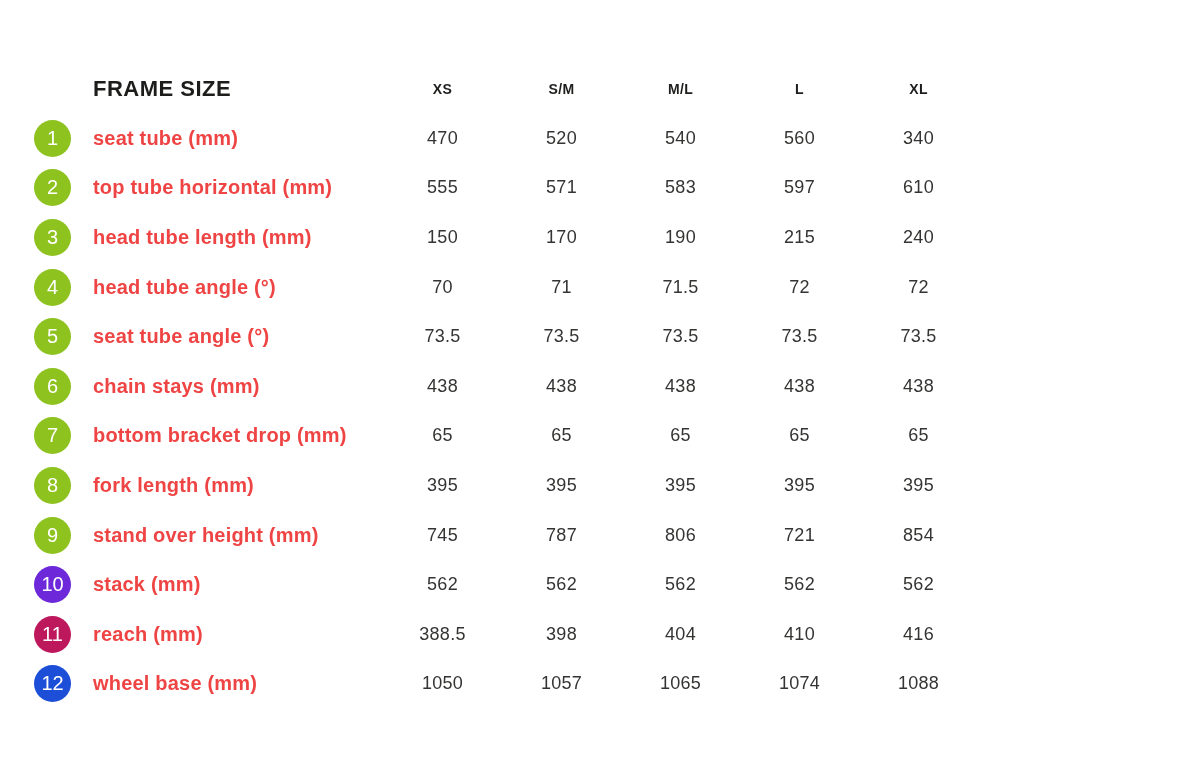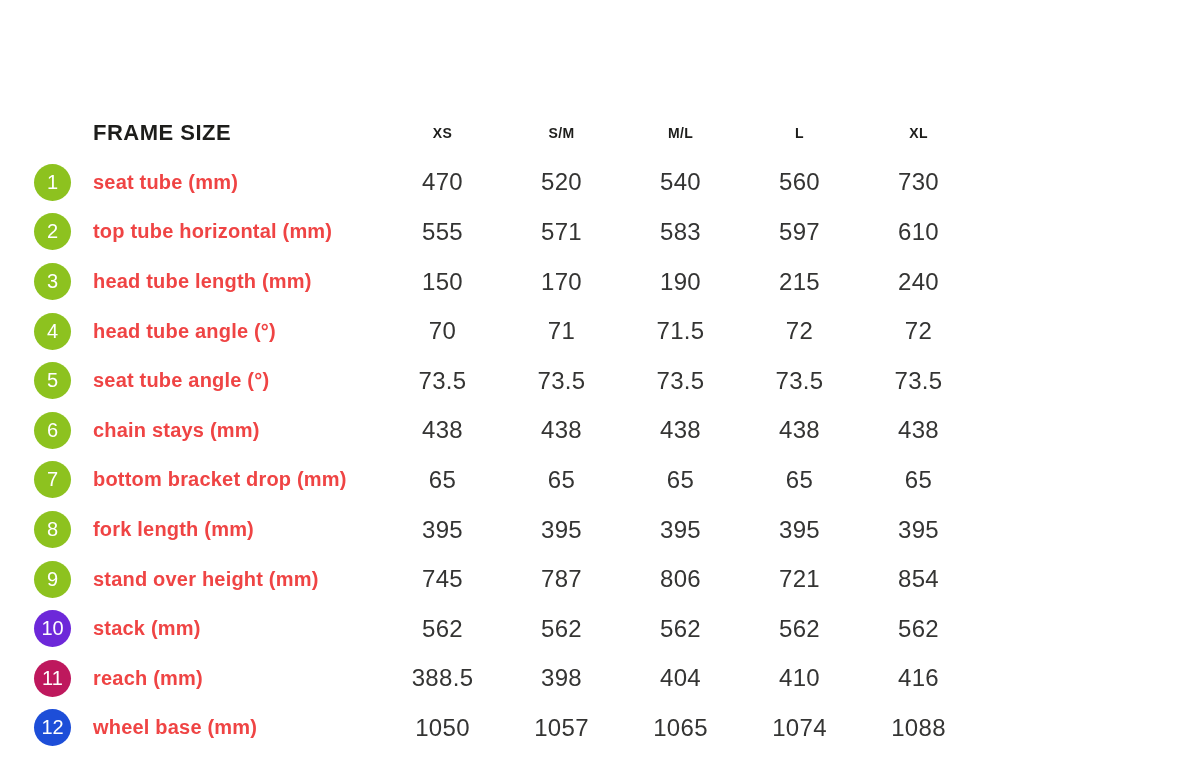--- a/index.html
+++ b/index.html
@@ -6,21 +6,20 @@
   html, body {
     width: 1182px;
     height: 770px;
     background: #ffffff;
     font-family: "Liberation Sans", sans-serif;
     overflow: hidden;
   }
   .geometry-table {
     padding-top: 64px;
     padding-left: 34px;
-    margin-top: 44px;
   }
   .row {
     display: grid;
     grid-template-columns: 59px 290px 119px 119px 119px 119px 119px;
     align-items: center;
     height: 49.6px;
   }
   .header-row .frame-size-label {
     font-size: 22px;
     font-weight: 700;
@@ -45,21 +44,21 @@
     font-size: 20px;
     font-weight: 400;
   }
   .row-label {
     font-size: 20px;
     font-weight: 700;
     color: #ef4444;
     letter-spacing: 0.2px;
   }
   .value-cell {
-    font-size: 24px;
+    font-size: 18px;
     font-weight: 400;
     color: #343433;
     text-align: center;
     letter-spacing: 0.3px;
   }
 </style>
 </head>
 <body>
 
 <div class="geometry-table">
@@ -75,21 +74,21 @@
   <div>
   <div class="row">
     <div>
       <div class="num-badge" style="background: rgb(141, 194, 31);">1</div>
     </div>
     <div class="row-label">seat tube (mm)</div>
     <div class="value-cell">470</div>
     <div class="value-cell">520</div>
     <div class="value-cell">540</div>
     <div class="value-cell">560</div>
-    <div class="value-cell">730</div>
+    <div class="value-cell">340</div>
   </div>
 
   <div class="row">
     <div>
       <div class="num-badge" style="background: rgb(141, 194, 31);">2</div>
     </div>
     <div class="row-label">top tube horizontal (mm)</div>
     <div class="value-cell">555</div>
     <div class="value-cell">571</div>
     <div class="value-cell">583</div>

